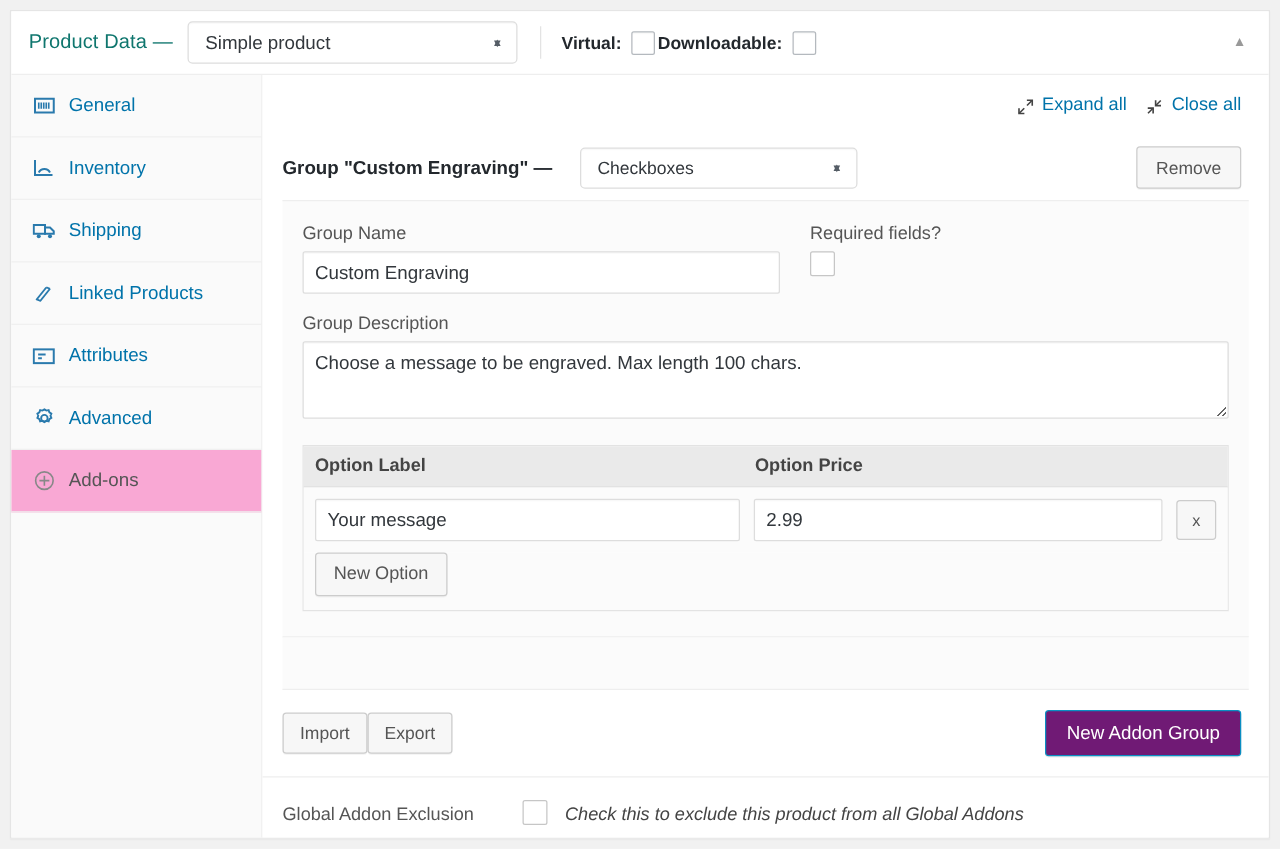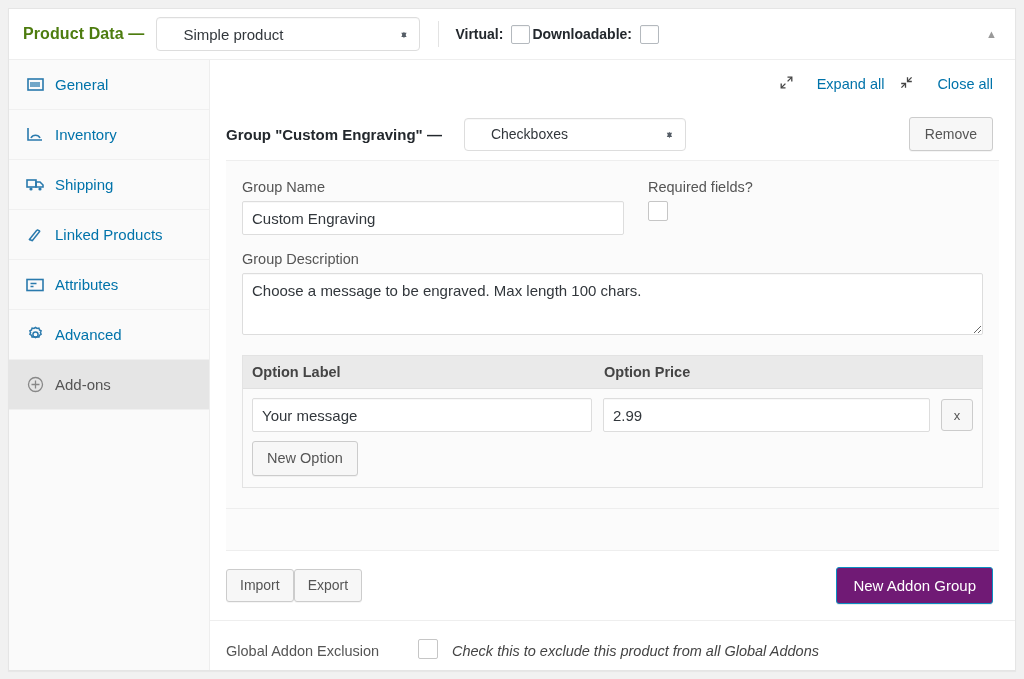--- a/index.html
+++ b/index.html
@@ -29,36 +29,36 @@
   .pd-header {
     height: 51px;
     border-bottom: 1px solid #eee;
     display: flex;
     align-items: center;
     padding: 0 14px 0 14px;
     background: #fff;
   }
   .pd-title {
     font-size: 16px;
-    font-weight: bold;
-    color: #4d7c0f;
+    font-weight: normal;
+    color: #0f766e;
     letter-spacing: .1px;
     white-space: nowrap;
   }
   .select-wrap { position: relative; margin-left: 12px; }
   .wc-select {
     appearance: none;
     -webkit-appearance: none;
     border: 1px solid #ddd;
     border-radius: 4px;
     background: #fff;
     height: 34px;
     font-size: 15px;
     color: #32373c;
-    padding: 0 34px 0 26px;
+    padding: 0 34px 0 13px;
     font-family: "Liberation Sans", sans-serif;
     box-shadow: 0 1px 1px rgba(0,0,0,.03) inset;
   }
   .sel-type { width: 264px; }
   .sel-grouptype { width: 222px; font-size: 14px; height: 33px; }
   .updown {
     position: absolute;
     right: 12px;
     top: 50%;
     transform: translateY(-50%);
@@ -123,46 +123,46 @@
     cursor: pointer;
   }
   .tab .ico {
     width: 20px; height: 20px;
     margin-right: 10px;
     display: flex; align-items: center; justify-content: center;
     flex: 0 0 20px;
   }
   .tab .ico svg { display: block; }
   .tab.active {
-    background: #e5e5e5;
+    background: #f9a8d4;
     color: #555;
   }
   .tab.active .ico svg { stroke: #666; fill: none; }
 
   .content {
     flex: 1;
     background: #fff;
     position: relative;
   }
 
   .toolbar-links {
     height: 48px;
     display: flex;
     align-items: center;
     justify-content: flex-end;
     padding-right: 22px;
     gap: 16px;
   }
   .tl {
     display: inline-flex;
-    align-items: flex-start;
+    align-items: flex-end;
     color: #0073aa;
     font-size: 14.5px;
     cursor: pointer;
-    gap: 24px;
+    gap: 7px;
   }
   .tl svg { display: block; }
 
   
   .group-head {
     display: flex;
     align-items: center;
     padding: 0 22px 0 16px;
     height: 52px;
   }

